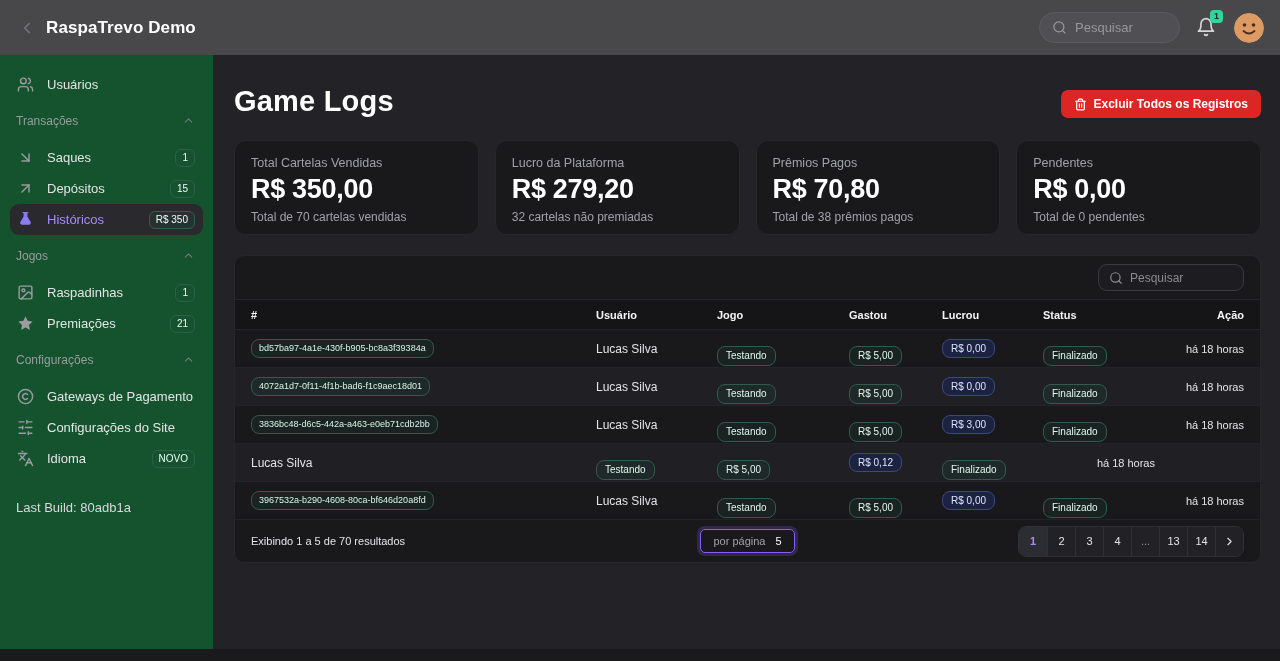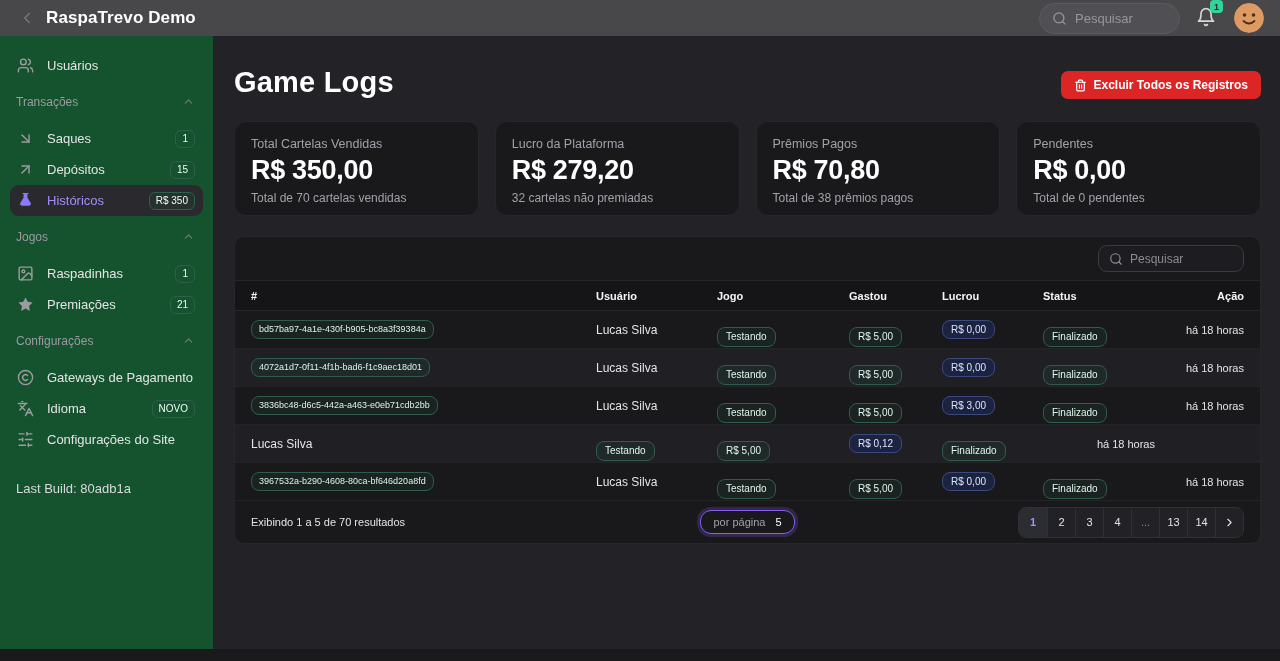--- a/index.html
+++ b/index.html
@@ -1,21 +1,21 @@
 <!DOCTYPE html>
 <html><head>
 <meta charset="utf-8">
 <style>
   * { margin:0; padding:0; box-sizing:border-box; }
   html,body { width:1280px; height:661px; background:#0e0e10; }
   body { font-family:"Liberation Sans","DejaVu Sans",sans-serif; -webkit-font-smoothing:antialiased; }
   .app { position:relative; width:1280px; height:661px; background:#232327; overflow:hidden; display:flex; flex-direction:column; }
 
   
-  .topbar { height:36px; background:#48484b; display:flex; align-items:center; padding:0 16px; flex:0 0 auto; }
+  .topbar { height:55px; background:#48484b; display:flex; align-items:center; padding:0 16px; flex:0 0 auto; }
   .back-btn { width:22px; height:22px; display:flex; align-items:center; justify-content:center; color:#77777b; cursor:pointer; }
   .app-title { color:#ffffff; font-size:17px; font-weight:700; margin-left:8px; letter-spacing:.1px; }
   .topbar-right { margin-left:auto; display:flex; align-items:center; gap:16px; }
   .topbar-search { display:flex; align-items:center; gap:8px; width:141px; height:31px; background:#505054; border:1px solid #5a5a5f; border-radius:16px; padding:0 12px; color:#97979b; }
   .topbar-search input { background:transparent; border:none; outline:none; color:#c9c9cd; font-size:13px; width:90px; font-family:inherit; }
   .topbar-search input::placeholder { color:#97979b; }
   .bell-wrap { position:relative; width:22px; height:22px; color:#d6d6d9; cursor:pointer; }
   .bell-badge { position:absolute; top:-7px; right:-5px; min-width:13px; height:13px; background:#34d399; color:#10301f; font-size:9px; font-weight:700; border-radius:4px; display:flex; align-items:center; justify-content:center; padding:0 3px; }
   .avatar { width:30px; height:30px; border-radius:50%; overflow:hidden; cursor:pointer; flex:0 0 auto; }
 
@@ -60,21 +60,21 @@
   .trow:nth-child(even) { background:#202024; }
   .chip { display:inline-block; font-size:10px; line-height:1.35; padding:2px 8px; border-radius:8px; white-space:nowrap; }
   .chip-id { font-size:9px; color:#d7f5e6; border:1px solid #2f5d4a; background:rgba(38,92,66,.16); padding:2.5px 7px; cursor:pointer; }
   .chip-green { color:#def7ea; border:1px solid #2f5d4a; background:rgba(38,92,66,.16);margin-top:15px; }
   .chip-blue { color:#dbe4ff; border:1px solid #3b4a7d; background:#1c2340; }
   .cell-time { font-size:11px; color:#e4e4e7; }
 
   
   .tfoot { display:flex; align-items:center; padding:0 16px; height:42px; }
   .tfoot-summary { flex:1; color:#e4e4e7; font-size:11px; }
-  .per-page { display:flex; align-items:center; gap:10px; border:1.5px solid #8b5cf6; box-shadow:0 0 0 3px rgba(139,92,246,.22); border-radius:11px; padding:5px 12px; cursor:pointer; }
+  .per-page { display:flex; align-items:center; gap:10px; border:1.5px solid #8b5cf6; box-shadow:0 0 0 3px rgba(139,92,246,.22); border-radius:5px; padding:5px 12px; cursor:pointer; }
   .per-page .pp-label { color:#a1a1aa; font-size:11px; }
   .per-page .pp-value { color:#fff; font-size:11px; }
   .pager-zone { flex:1; display:flex; justify-content:flex-end; }
   .pager { display:flex; border:1px solid #303036; border-radius:8px; overflow:hidden; background:#1d1d21; }
   .pg-btn { width:28px; height:29px; display:flex; align-items:center; justify-content:center; font-size:11px; color:#e4e4e7; border-left:1px solid #303036; cursor:pointer; background:#222226; }
   .pg-btn:first-child { border-left:none; }
   .pg-btn.active { background:#2c2c33; color:#a78bfa; font-weight:700; }
   .pg-btn.ellipsis { color:#8b8b92; }
   .pg-btn svg { width:13px; height:13px; }
 
@@ -228,48 +228,48 @@
           <svg width="17" height="17" viewBox="0 0 24 24" fill="none" stroke="currentColor" stroke-width="2" stroke-linecap="round" stroke-linejoin="round">
               <circle cx="12" cy="12" r="10"></circle>
               <path d="M14.83 14.83a4 4 0 1 1 0-5.66"></path>
             </svg>
         </span>
         <span>Gateways de Pagamento</span>
       </div>
 
       <div class="nav-item">
         <span class="nicon">
-          <svg width="17" height="17" viewBox="0 0 24 24" fill="none" stroke="currentColor" stroke-width="2" stroke-linecap="round" stroke-linejoin="round">
-              <path d="m5 8 6 6"></path>
-              <path d="m4 14 6-6 2-3"></path>
-              <path d="M2 5h12"></path>
-              <path d="M7 2h1"></path>
-              <path d="m22 22-5-10-5 10"></path>
-              <path d="M14 18h6"></path>
-            </svg>
-        </span>
-        <span>Idioma</span>
-        <span class="nav-badge">NOVO</span>
-      </div>
-
-      <div class="nav-item">
-        <span class="nicon">
           <svg width="17" height="17" viewBox="0 0 24 24" fill="none" stroke="currentColor" stroke-width="2" stroke-linecap="round">
               <line x1="21" x2="14" y1="4" y2="4"></line>
               <line x1="10" x2="3" y1="4" y2="4"></line>
               <line x1="21" x2="12" y1="12" y2="12"></line>
               <line x1="8" x2="3" y1="12" y2="12"></line>
               <line x1="21" x2="16" y1="20" y2="20"></line>
               <line x1="12" x2="3" y1="20" y2="20"></line>
               <line x1="14" x2="14" y1="2" y2="6"></line>
               <line x1="8" x2="8" y1="10" y2="14"></line>
               <line x1="16" x2="16" y1="18" y2="22"></line>
             </svg>
         </span>
         <span>Configurações do Site</span>
+      </div>
+
+      <div class="nav-item">
+        <span class="nicon">
+          <svg width="17" height="17" viewBox="0 0 24 24" fill="none" stroke="currentColor" stroke-width="2" stroke-linecap="round" stroke-linejoin="round">
+              <path d="m5 8 6 6"></path>
+              <path d="m4 14 6-6 2-3"></path>
+              <path d="M2 5h12"></path>
+              <path d="M7 2h1"></path>
+              <path d="m22 22-5-10-5 10"></path>
+              <path d="M14 18h6"></path>
+            </svg>
+        </span>
+        <span>Idioma</span>
+        <span class="nav-badge">NOVO</span>
       </div>
 
       <div class="sb-footer">Last Build: 80adb1a</div>
     </div>
 
     <div class="main">
 
       <div class="main-head">
         <div class="page-title">Game Logs</div>
         <button class="danger-btn">

